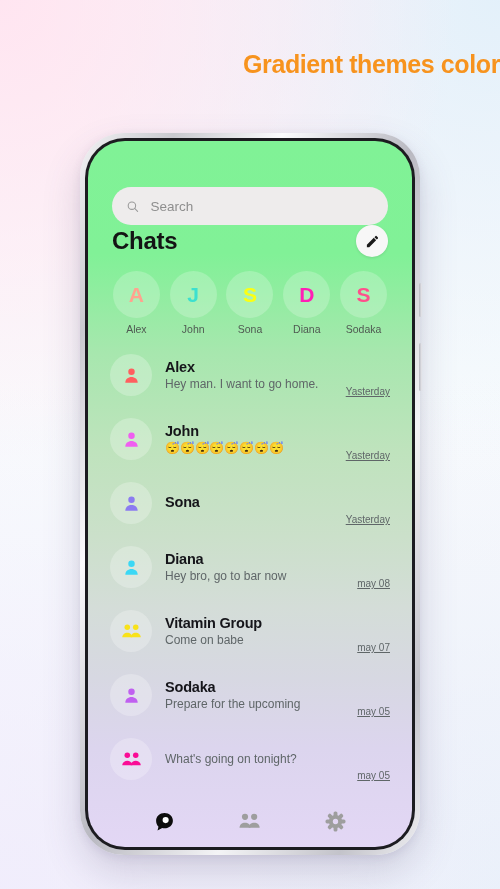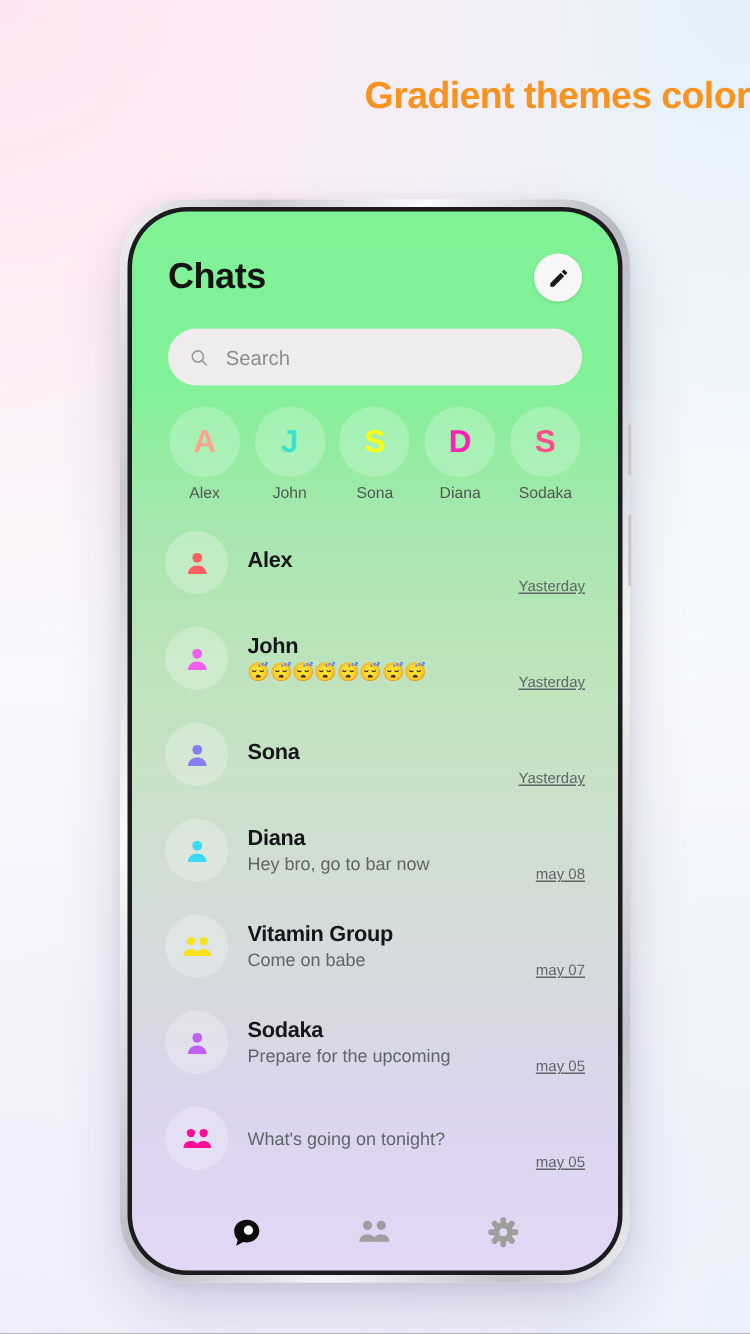--- a/index.html
+++ b/index.html
@@ -226,36 +226,36 @@
 <div id="headline">Gradient themes color</div>
 
 <div id="phone">
   <div class="side-btn" id="side-btn-volume"></div>
   <div class="side-btn" id="side-btn-power"></div>
 
   <div id="phone-inner-ring">
     <div id="screen">
 
       <div id="app-header">
+        <div id="search-bar">
+          <svg width="15" height="15" viewBox="0 0 24 24">
+            <circle cx="10.5" cy="10.5" r="6.6" fill="none" stroke="#9a9a9a" stroke-width="1.9"></circle>
+            <line x1="15.4" y1="15.4" x2="20.6" y2="20.6" stroke="#9a9a9a" stroke-width="1.9" stroke-linecap="round"></line>
+          </svg>
+          <input id="search-input" type="text" placeholder="Search" style="">
+        </div>
+
         <div id="title-row">
           <div id="page-title">Chats</div>
           <button id="edit-button">
             <svg width="15" height="15" viewBox="0 0 24 24">
               <path d="M3 17.25V21h3.75L17.81 9.94l-3.75-3.75L3 17.25zM20.71 7.04a1 1 0 0 0 0-1.41l-2.34-2.34a1 1 0 0 0-1.41 0l-1.83 1.83 3.75 3.75 1.83-1.83z" fill="#1a1a1a"></path>
             </svg>
           </button>
         </div>
-
-        <div id="search-bar">
-          <svg width="15" height="15" viewBox="0 0 24 24">
-            <circle cx="10.5" cy="10.5" r="6.6" fill="none" stroke="#9a9a9a" stroke-width="1.9"></circle>
-            <line x1="15.4" y1="15.4" x2="20.6" y2="20.6" stroke="#9a9a9a" stroke-width="1.9" stroke-linecap="round"></line>
-          </svg>
-          <input id="search-input" type="text" placeholder="Search" style="">
-        </div>
       </div>
 
       <div id="stories">
           <div class="story">
             <div class="story-avatar" style="color: rgb(255, 163, 143);">A</div>
             <div class="story-name">Alex</div>
           </div>
           <div class="story">
             <div class="story-avatar" style="color: rgb(60, 224, 207);">J</div>
             <div class="story-name">John</div>
@@ -277,20 +277,21 @@
       <div id="chat-list">
           <div class="chat-row">
             <div class="chat-avatar">
               <svg width="19" height="19" viewBox="0 0 24 24">
                 <circle cx="12" cy="7.4" r="4.1" fill="#ff5f5f"></circle>
                 <path d="M4.2 21c0-4.3 3.5-7.1 7.8-7.1s7.8 2.8 7.8 7.1z" fill="#ff5f5f"></path>
               </svg>
             </div>
             <div class="chat-text">
               <div class="chat-name">Alex</div>
+              <div class="chat-preview">Hey man. I want to go home.</div>
             </div>
             <div class="chat-time">Yasterday</div>
           </div>
           <div class="chat-row">
             <div class="chat-avatar">
               <svg width="19" height="19" viewBox="0 0 24 24">
                 <circle cx="12" cy="7.4" r="4.1" fill="#ef5ff0"></circle>
                 <path d="M4.2 21c0-4.3 3.5-7.1 7.8-7.1s7.8 2.8 7.8 7.1z" fill="#ef5ff0"></path>
               </svg>
             </div>

